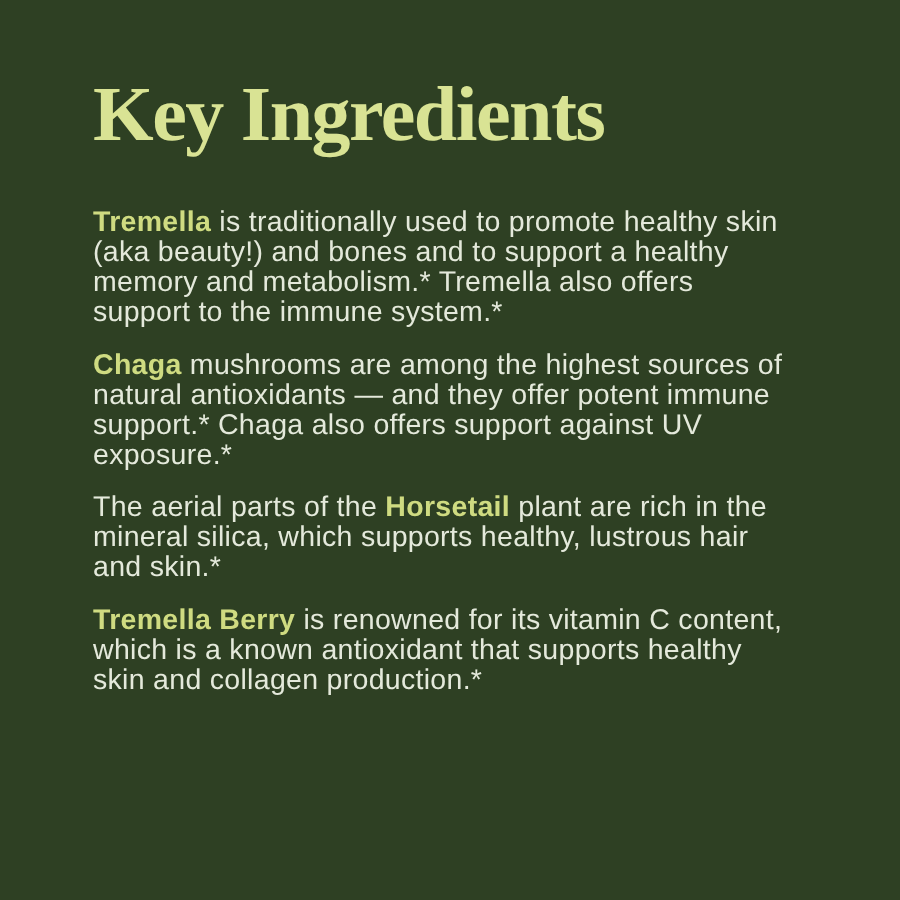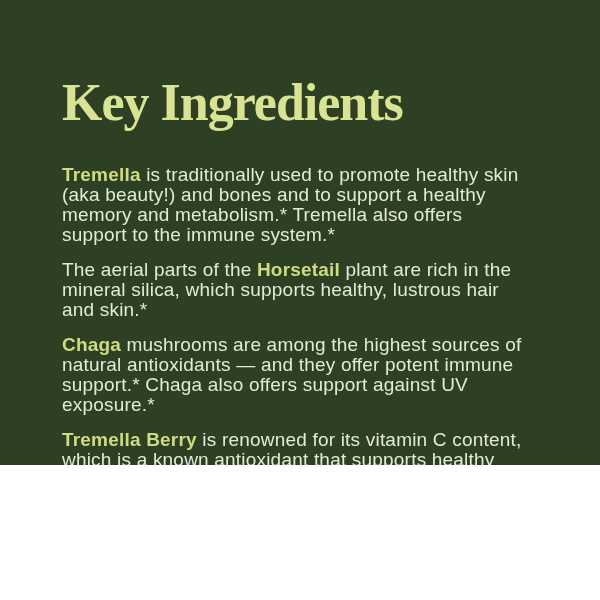--- a/index.html
+++ b/index.html
@@ -6,24 +6,24 @@
     --bg: #2e4023;
     --heading: #d9e394;
     --highlight: #cfdb81;
     --body: #e4e9db;
   }
   * { margin: 0; padding: 0; box-sizing: border-box; }
   html, body { background: #ffffff; }
   .poster {
     position: relative;
     width: 600px;
-    height: 465px;
+    height: 600px;
     background: var(--bg);
     overflow: hidden;
-    padding: 76px 58px 0 62px;
+    padding: 50px 58px 0 62px;
     font-family: "Liberation Sans", sans-serif;
   }
   .title {
     font-family: "Liberation Serif", "DejaVu Serif", serif;
     font-weight: bold;
     font-size: 52px;
     line-height: 1.05;
     letter-spacing: -1px;
     color: var(--heading);
     margin: 0 0 34px 0;
@@ -44,24 +44,24 @@
 </head>
 <body>
 
 <div class="poster">
   <h1 class="title">Key Ingredients</h1>
   <div>
       <p class="para"><span class="hl">Tremella</span><span class="txt"> is traditionally used to promote healthy skin
 (aka beauty!) and bones and to support a healthy
 memory and metabolism.* Tremella also offers
 support to the immune system.*</span></p>
-      <p class="para"><span class="txt">The aerial parts of the </span><span class="hl">Horsetail</span><span class="txt"> plant are rich in the
-mineral silica, which supports healthy, lustrous hair
-and skin.*</span></p>
       <p class="para"><span class="hl">Chaga</span><span class="txt"> mushrooms are among the highest sources of
 natural antioxidants — and they offer potent immune
 support.* Chaga also offers support against UV
 exposure.*</span></p>
+      <p class="para"><span class="txt">The aerial parts of the </span><span class="hl">Horsetail</span><span class="txt"> plant are rich in the
+mineral silica, which supports healthy, lustrous hair
+and skin.*</span></p>
       <p class="para"><span class="hl">Tremella Berry</span><span class="txt"> is renowned for its vitamin C content,
 which is a known antioxidant that supports healthy
 skin and collagen production.*</span></p>
     </div>
 </div>
 
 </body></html>

